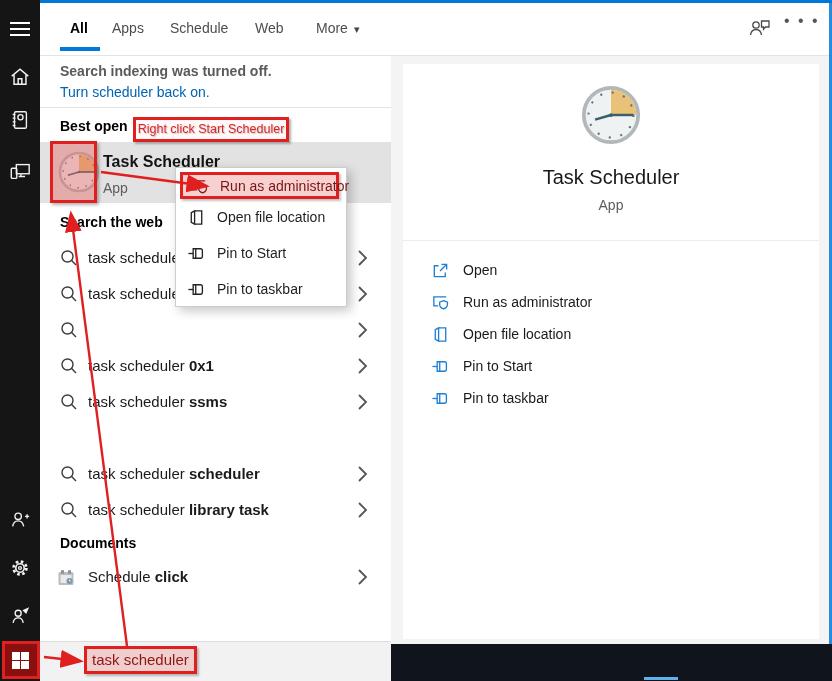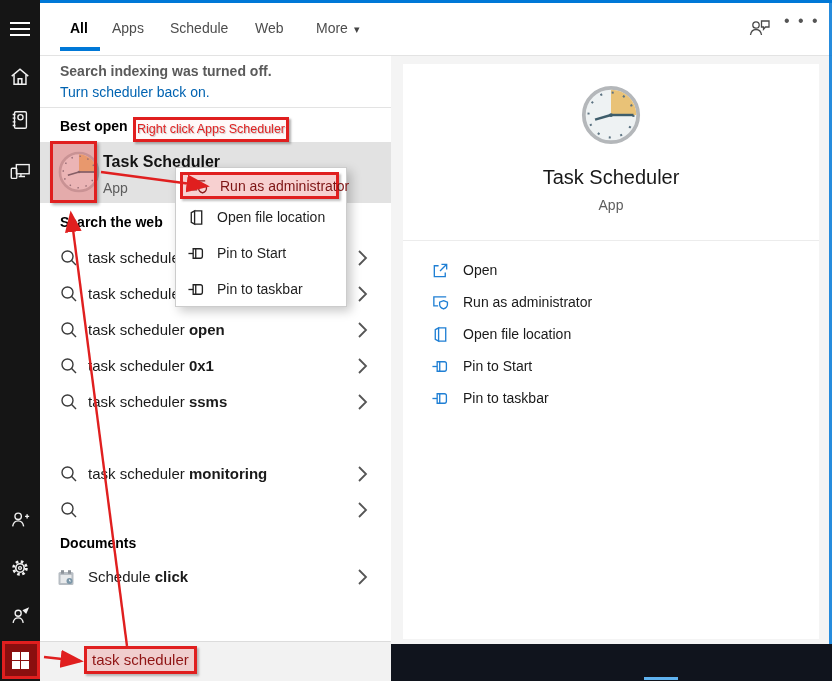--- a/index.html
+++ b/index.html
@@ -202,21 +202,21 @@
       <circle cx="32" cy="32" r="24" fill="none" stroke="#5c7382" stroke-width="2.2" stroke-dasharray="2.2 10.37"></circle>
       <line x1="32" y1="32" x2="56" y2="32" stroke="#3e5d6b" stroke-width="2.6"></line>
       <line x1="32" y1="32" x2="15" y2="37" stroke="#3e5d6b" stroke-width="2.6"></line>
       <circle cx="32" cy="32" r="2" fill="#3e5d6b"></circle>
     </svg>
   </div>
   <div class="abs bm-redbox"></div>
   <div class="abs bm-title">Task Scheduler</div>
   <div class="abs bm-sub">App</div>
 
-  <div class="abs note-box">Right click Apps Scheduler</div>
+  <div class="abs note-box">Right click Start Scheduler</div>
 
   <div class="abs sec-label" style="left:60px;top:214px">Search the web</div>
 
   <div class="abs srow" style="top:240px">
     <span class="mag">
         <svg viewBox="0 0 18 18" fill="none" stroke="#3b3b3b" stroke-width="1.4">
           <circle cx="7.5" cy="7.5" r="5.5"></circle>
           <line x1="11.6" y1="11.6" x2="16" y2="16"></line>
         </svg>
       </span>
@@ -241,21 +241,20 @@
         </svg>
       </span>
   </div>
   <div class="abs srow" style="top:312px">
     <span class="mag">
         <svg viewBox="0 0 18 18" fill="none" stroke="#3b3b3b" stroke-width="1.4">
           <circle cx="7.5" cy="7.5" r="5.5"></circle>
           <line x1="11.6" y1="11.6" x2="16" y2="16"></line>
         </svg>
       </span>
-    <span class="txt"><span>task scheduler </span><b>open</b></span>
     <span class="chev">
         <svg viewBox="0 0 10 16" fill="none" stroke="#555" stroke-width="1.8">
           <polyline points="1,1 8,8 1,15"></polyline>
         </svg>
       </span>
   </div>
   <div class="abs srow" style="top:348px">
     <span class="mag">
         <svg viewBox="0 0 18 18" fill="none" stroke="#3b3b3b" stroke-width="1.4">
           <circle cx="7.5" cy="7.5" r="5.5"></circle>
@@ -283,34 +282,35 @@
         </svg>
       </span>
   </div>
   <div class="abs srow" style="top:456px">
     <span class="mag">
         <svg viewBox="0 0 18 18" fill="none" stroke="#3b3b3b" stroke-width="1.4">
           <circle cx="7.5" cy="7.5" r="5.5"></circle>
           <line x1="11.6" y1="11.6" x2="16" y2="16"></line>
         </svg>
       </span>
-    <span class="txt"><span>task scheduler </span><b>monitoring</b></span>
+    <span class="txt"><span>task scheduler </span><b>scheduler</b></span>
     <span class="chev">
         <svg viewBox="0 0 10 16" fill="none" stroke="#555" stroke-width="1.8">
           <polyline points="1,1 8,8 1,15"></polyline>
         </svg>
       </span>
   </div>
   <div class="abs srow" style="top:492px">
     <span class="mag">
         <svg viewBox="0 0 18 18" fill="none" stroke="#3b3b3b" stroke-width="1.4">
           <circle cx="7.5" cy="7.5" r="5.5"></circle>
           <line x1="11.6" y1="11.6" x2="16" y2="16"></line>
         </svg>
       </span>
+    <span class="txt"><span>task scheduler </span><b>library task</b></span>
     <span class="chev">
         <svg viewBox="0 0 10 16" fill="none" stroke="#555" stroke-width="1.8">
           <polyline points="1,1 8,8 1,15"></polyline>
         </svg>
       </span>
   </div>
 
   <div class="abs sec-label" style="left:60px;top:535px">Documents</div>
 
   <div class="abs srow" style="top:559px">

